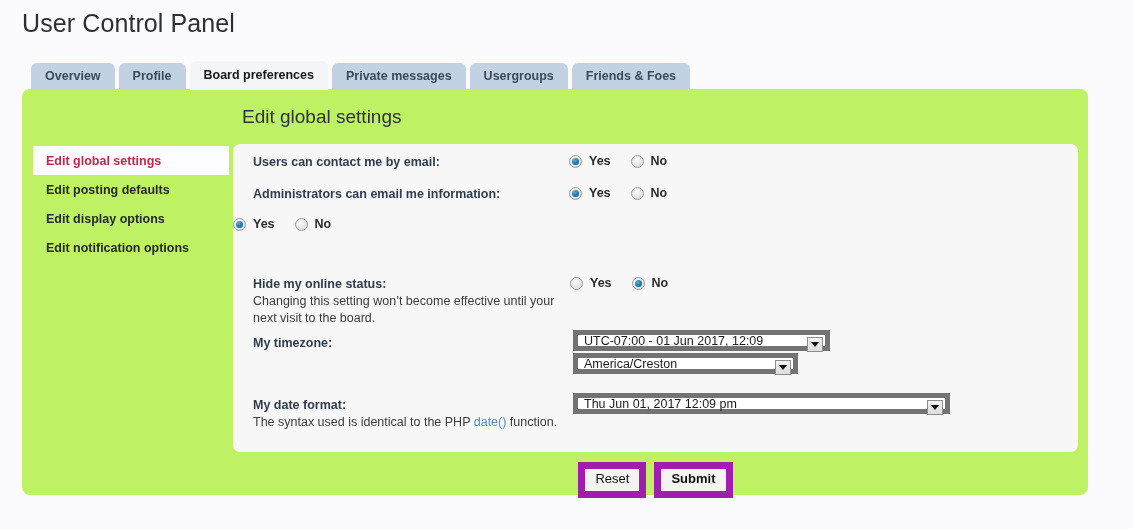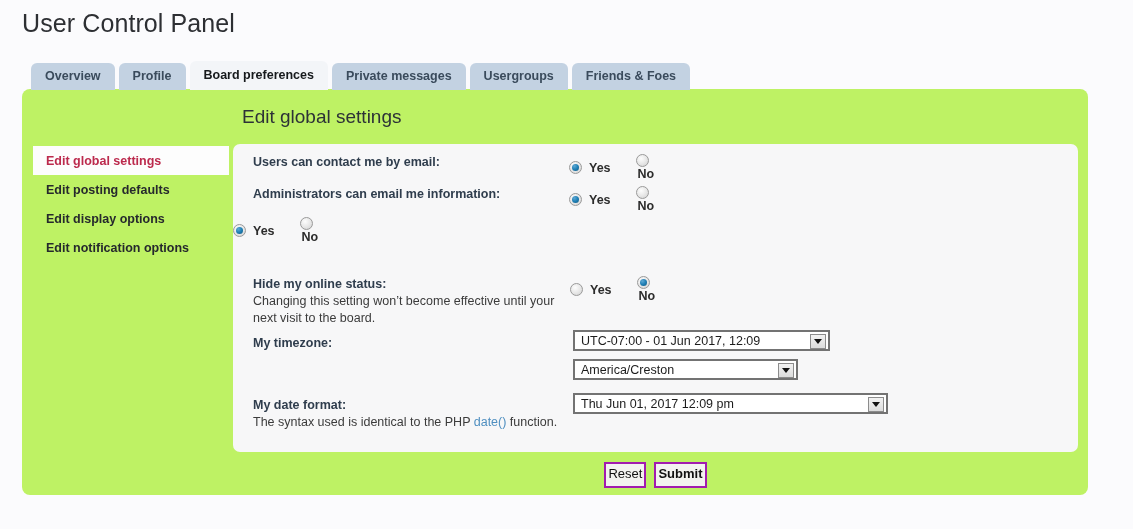--- a/index.html
+++ b/index.html
@@ -129,21 +129,21 @@
     display: flex;
     align-items: center;
     padding-top: 1px;
   }
   .rwrap {
     display: flex;
     align-items: center;
     cursor: pointer;
     font-weight: bold;
   }
-  .rwrap.no { margin-left: 20px; flex-direction: column; }
+  .rwrap.no { margin-left: 20px; }
   .radio {
     width: 13px; height: 13px;
     border-radius: 50%;
     background: radial-gradient(circle at 38% 33%, #fdfdfd 0%, #e6e6e6 55%, #cfcfcf 100%);
     border: 1px solid #9a9a9a;
     position: relative;
     flex: 0 0 13px;
   }
   .radio.checked::after {
     content: "";
@@ -157,21 +157,21 @@
     font-size: 12.5px;
     color: #2c2c2c;
     margin-left: 7px;
   }
 
   
   .sel {
     position: relative;
     height: 21px;
     background: #ffffff;
-    border: 2px solid #737373;
+    border: 5px solid #737373;
     display: flex;
     align-items: center;
     cursor: pointer;
   }
   .sel .txt {
     font-size: 12.5px;
     color: #1c1c1c;
     padding-left: 6px;
     white-space: nowrap;
     overflow: hidden;
@@ -199,24 +199,24 @@
     position: absolute;
     left: 211px; top: 373px;
     width: 845px;
     display: flex;
     justify-content: center;
     align-items: center;
     gap: 8px;
   }
   .btn {
     background: #f3f3f0;
-    border: 2px solid #a21caf;
+    border: 7px solid #a21caf;
     font-size: 13px;
     color: #111;
-    padding: 3px 2px 4px;
+    padding: 3px 10px 4px;
     cursor: pointer;
     font-family: "Liberation Sans", sans-serif;
     line-height: 1.15;
   }
   .btn.primary { font-weight: bold; }
 </style>
 </head>
 <body>
 
 <div class="page-title">User Control Panel</div>
@@ -313,30 +313,30 @@
       </div>
     </div>
 
     <div style="position:absolute; left:20px; top:190px;">
       <div class="ftitle">My timezone:</div>
     </div>
     <div class="sel" style="position:absolute; left:340px; top:186px; width:257px;">
       <span class="txt">UTC-07:00 - 01 Jun 2017, 12:09</span>
       <span class="arrow"></span>
     </div>
-    <div class="sel" style="position:absolute; left:340px; top:215px; width:225px;">
+    <div class="sel" style="position:absolute; left:340px; top:209px; width:225px;">
       <span class="txt">America/Creston</span>
       <span class="arrow"></span>
     </div>
 
     <div style="position:absolute; left:20px; top:252px; width:330px;">
       <div class="ftitle">My date format:</div>
       <div class="fdesc"><span>The syntax used is identical to the PHP </span><a href="#">date()</a><span> function.</span></div>
     </div>
-    <div class="sel" style="position:absolute; left:340px; top:249px; width:315px;">
+    <div class="sel" style="position:absolute; left:340px; top:249px; width:377px;">
       <span class="txt">Thu Jun 01, 2017 12:09 pm</span>
       <span class="arrow"></span>
     </div>
 
   </div>
 
   <div class="btnrow">
     <button class="btn">Reset</button>
     <button class="btn primary">Submit</button>
   </div>

